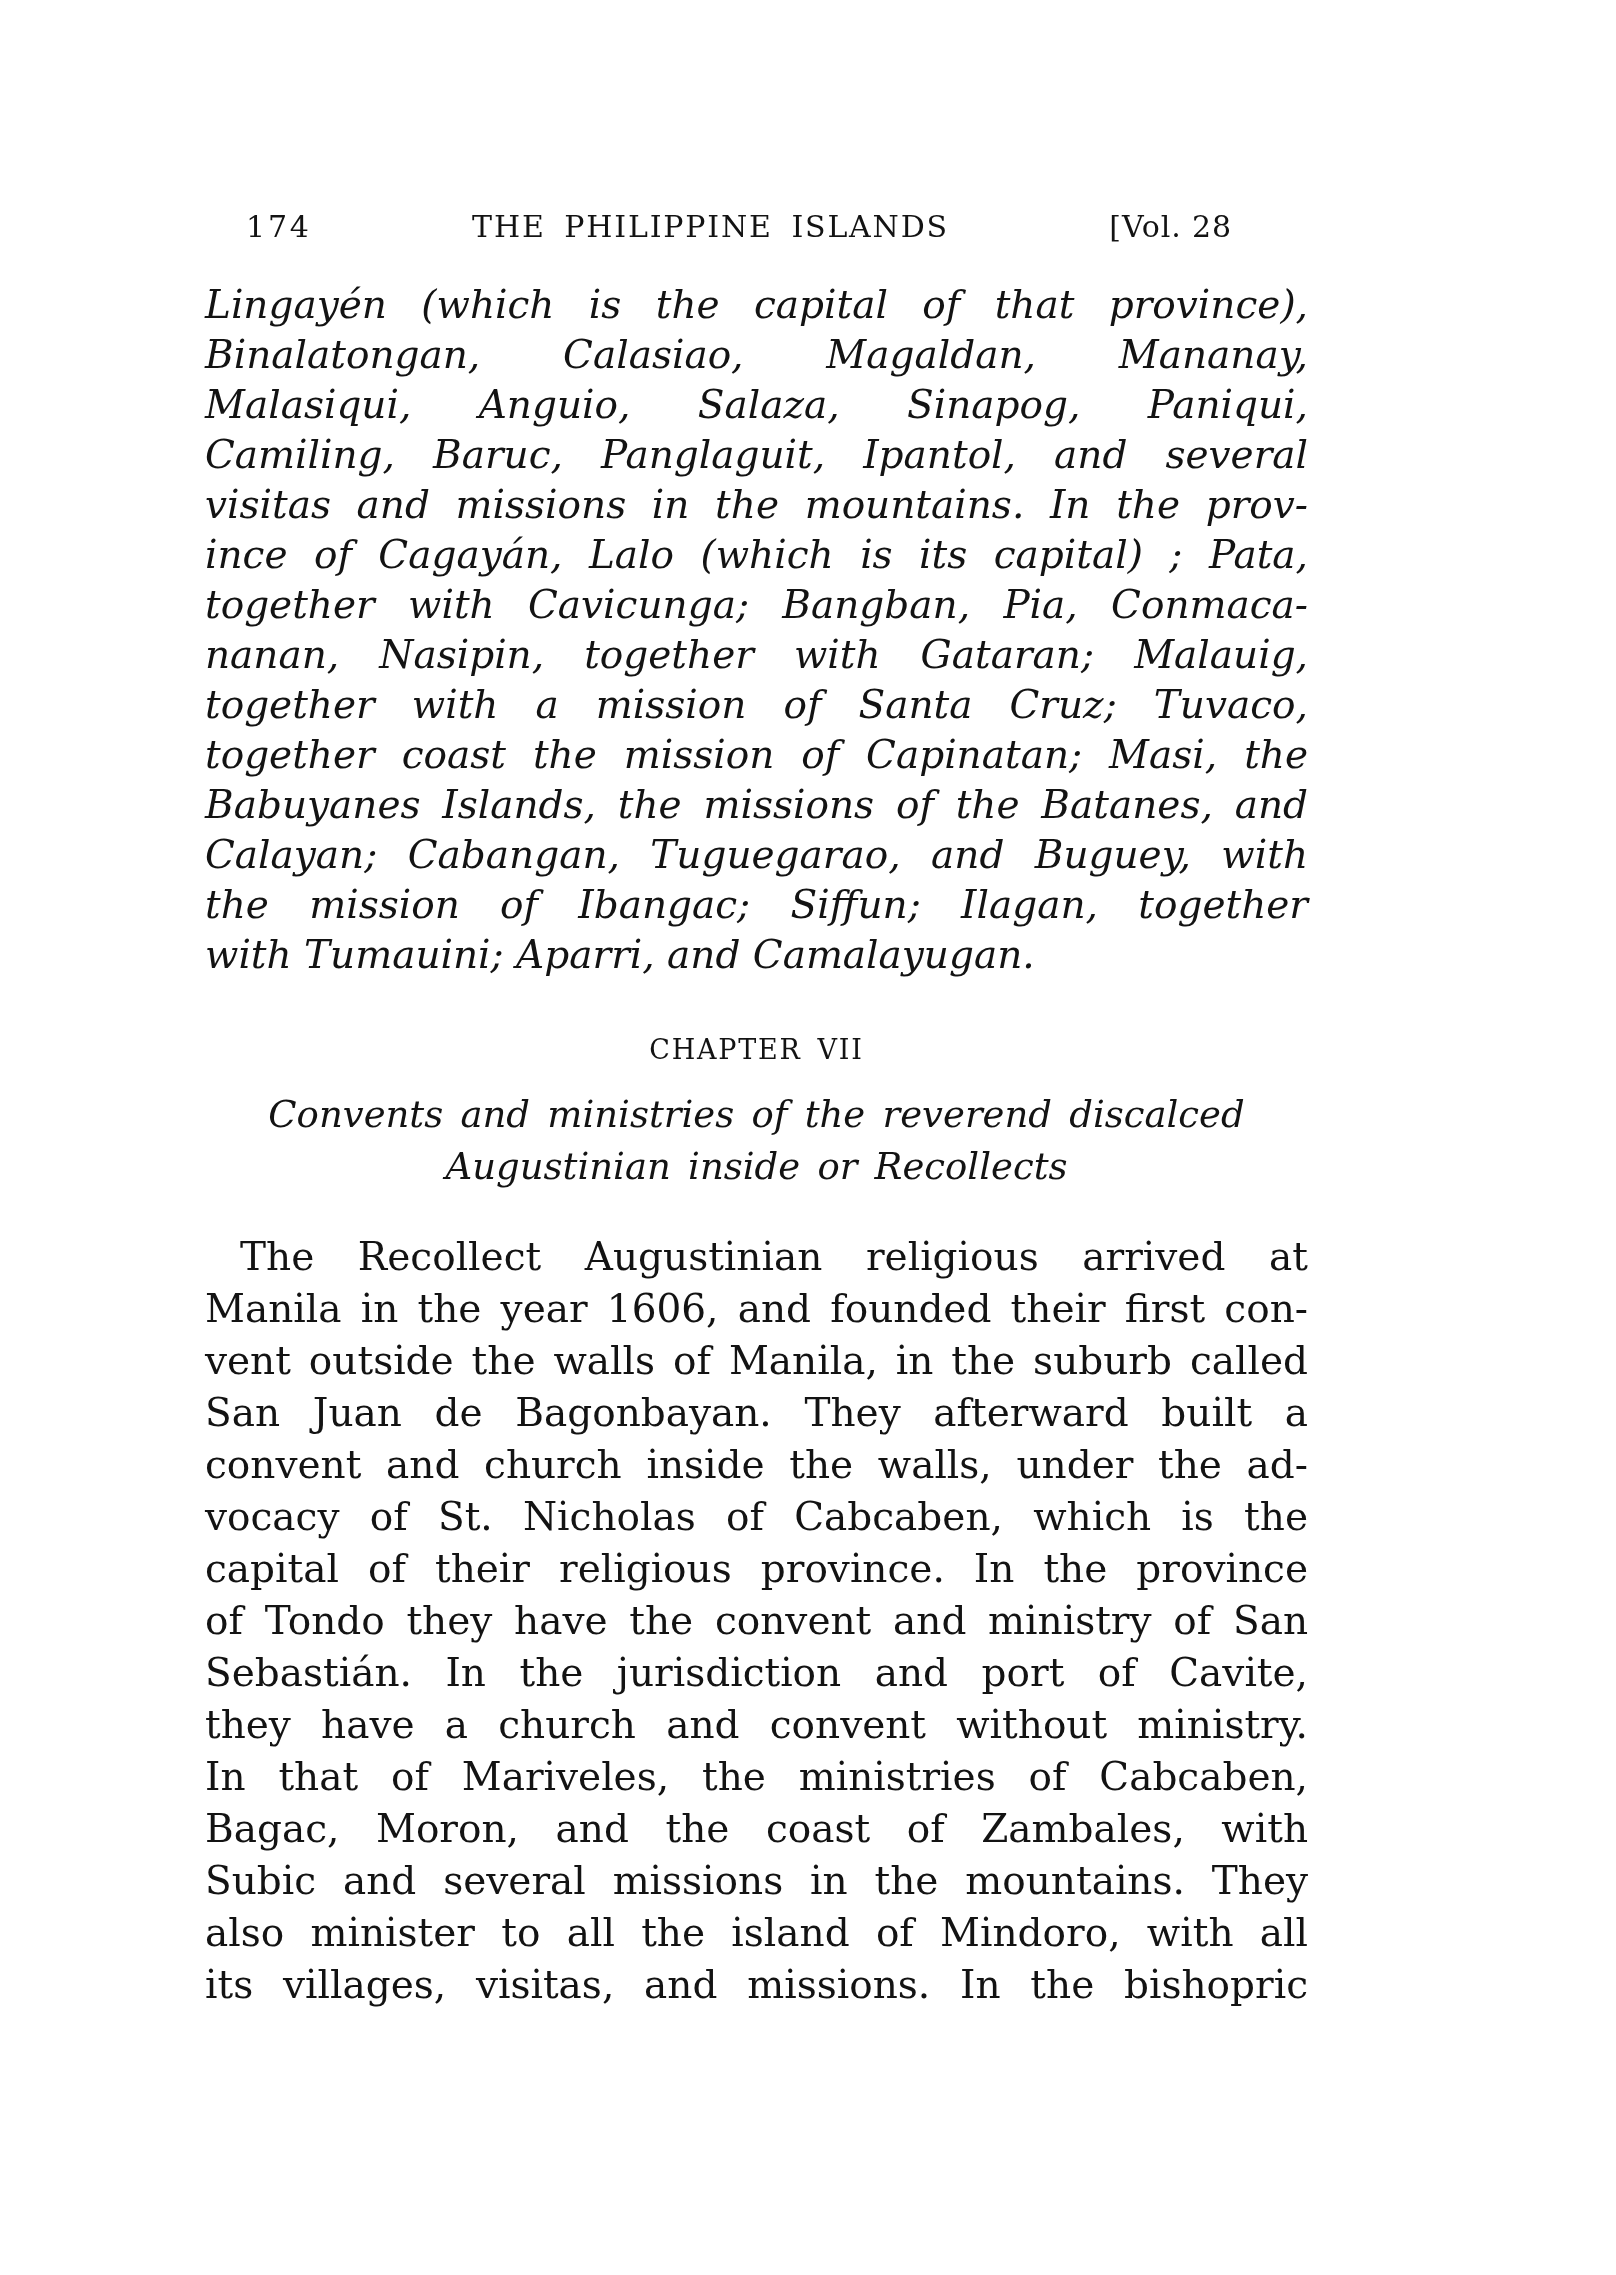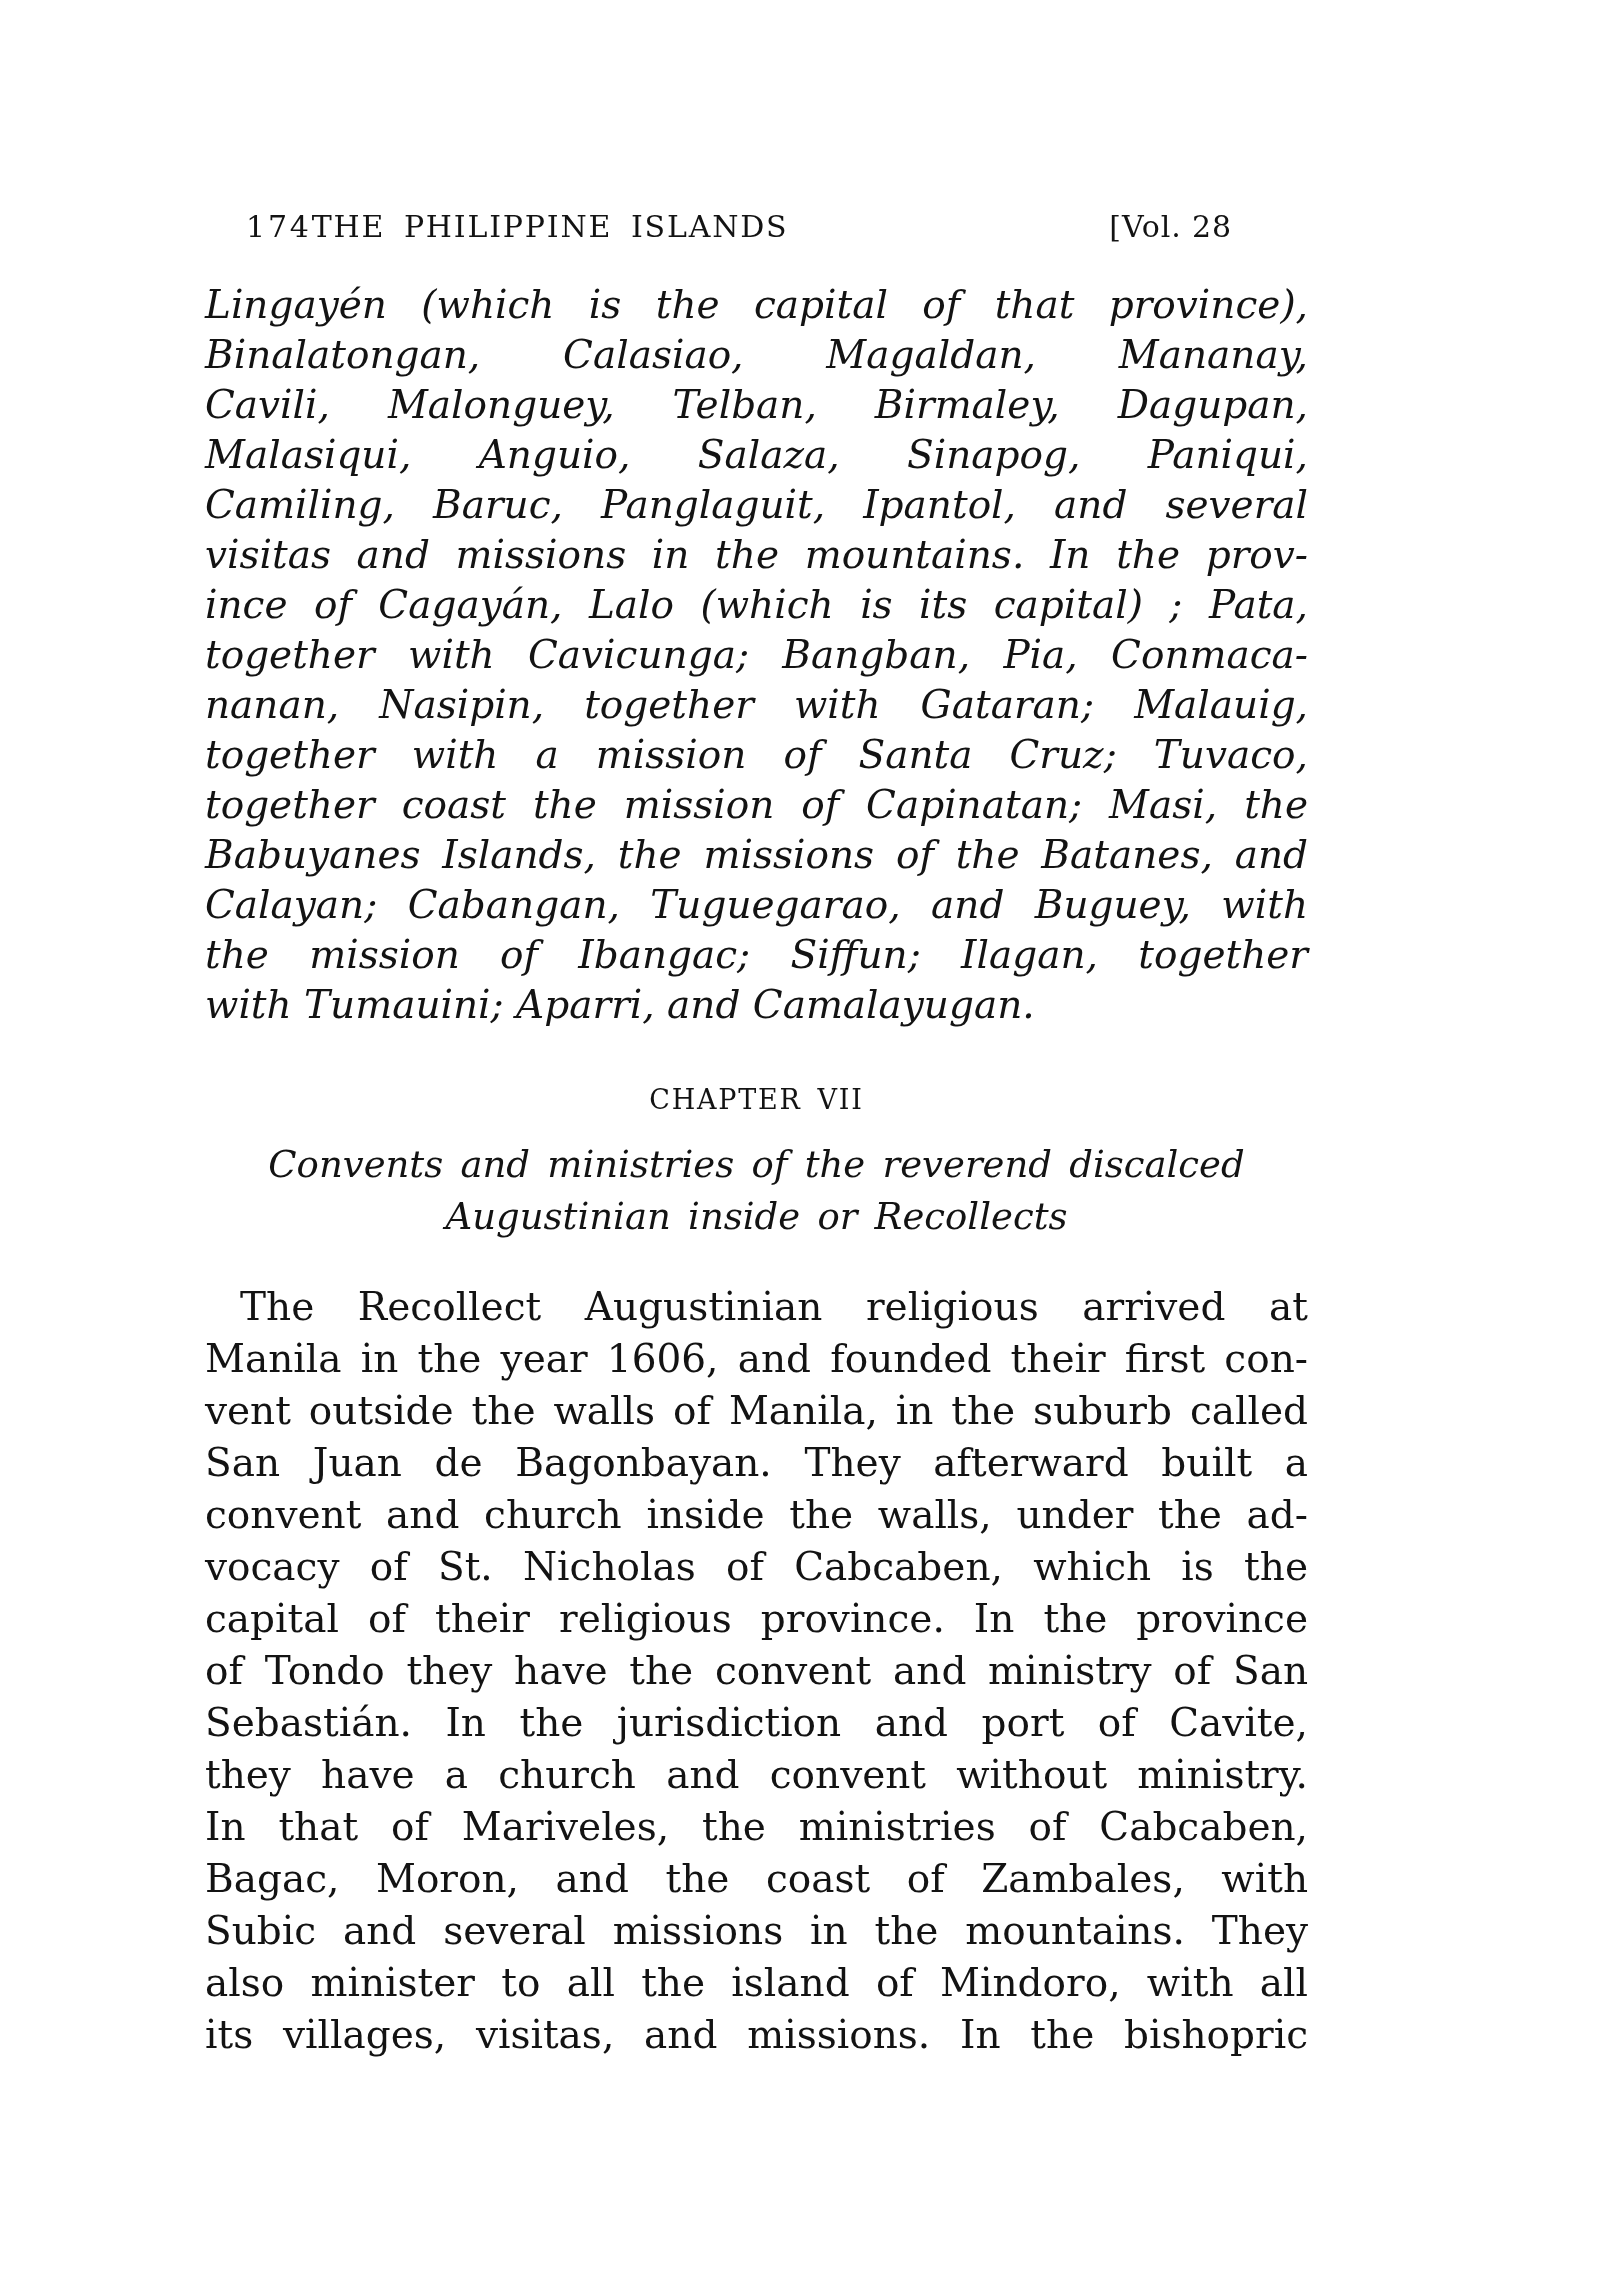--- a/index.html
+++ b/index.html
@@ -28,21 +28,21 @@
     align-items: baseline;
     font-size: 30px;
     line-height: 37px;
     margin-bottom: 35px;
   }
   .page-number {
     padding-left: 41px;
     letter-spacing: 2.8px;
   }
   .running-title {
-    text-align: left;
+    text-align: center;
     letter-spacing: 1.8px;
     word-spacing: 7.4px;
   }
   .volume-label {
     padding-right: 76px;
     letter-spacing: 0.9px;
   }
   .para {
     font-size: 39px;
   }
@@ -88,21 +88,20 @@
 
   <header class="page-header">
     <span class="page-number">174</span>
     <span class="running-title">THE PHILIPPINE ISLANDS</span>
     <span class="volume-label">[Vol. 28</span>
   </header>
 
   <div class="para para1">
       <div class="tline">Lingayén (which is the capital of that province),</div>
       <div class="tline">Binalatongan, Calasiao, Magaldan, Mananay,</div>
-      <div class="tline">Cavili, Malonguey, Telban, Birmaley, Dagupan,</div>
       <div class="tline">Malasiqui, Anguio, Salaza, Sinapog, Paniqui,</div>
       <div class="tline">Camiling, Baruc, Panglaguit, Ipantol, and several</div>
       <div class="tline">visitas and missions in the mountains. In the prov-</div>
       <div class="tline">ince of Cagayán, Lalo (which is its capital) ; Pata,</div>
       <div class="tline">together with Cavicunga; Bangban, Pia, Conmaca-</div>
       <div class="tline">nanan, Nasipin, together with Gataran; Malauig,</div>
       <div class="tline">together with a mission of Santa Cruz; Tuvaco,</div>
       <div class="tline">together coast the mission of Capinatan; Masi, the</div>
       <div class="tline">Babuyanes Islands, the missions of the Batanes, and</div>
       <div class="tline">Calayan; Cabangan, Tuguegarao, and Buguey, with</div>

